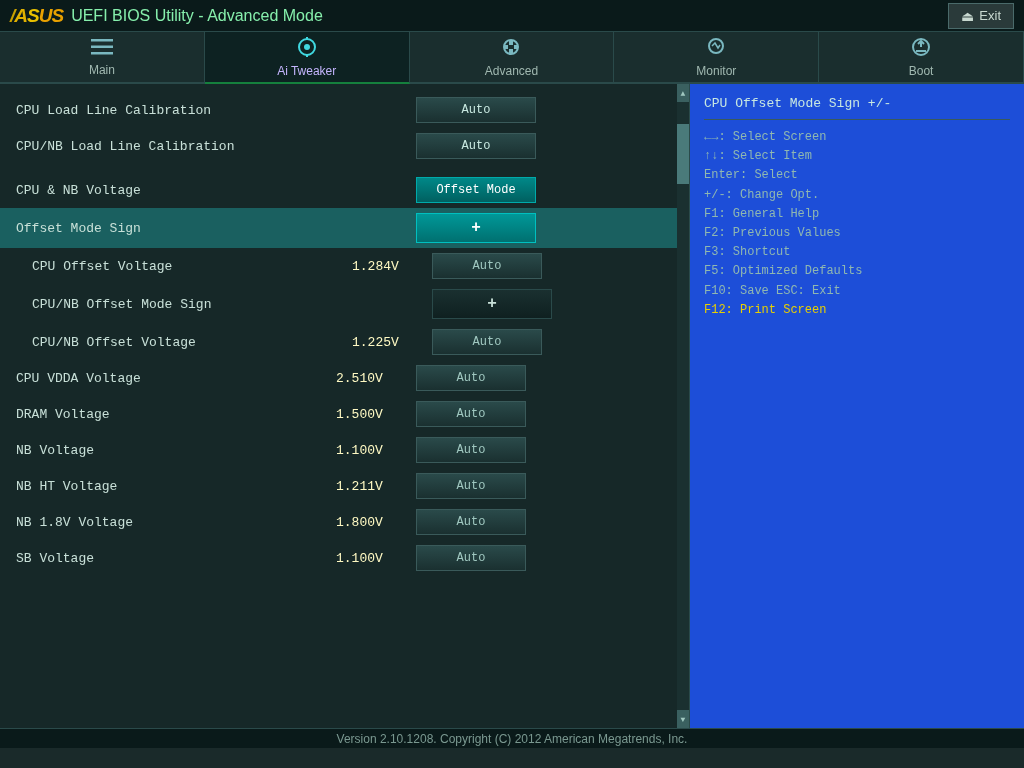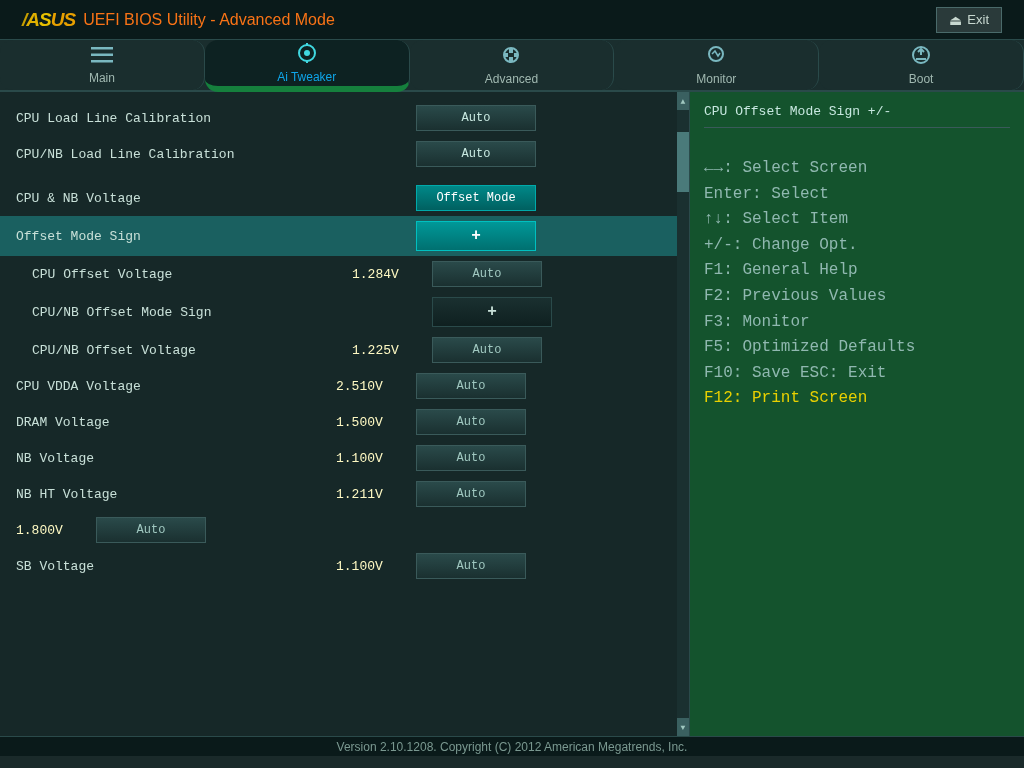--- a/index.html
+++ b/index.html
@@ -8,41 +8,41 @@
       height: 768px;
       background: #1a2a2a;
       font-family: 'Courier New', Courier, monospace;
       overflow: hidden;
       color: #c8d8d0;
     }
 
     
     #header {
       background: #0a1a1a;
-      height: 40px;
-      display: flex;
-      align-items: center;
-      padding: 0 22px;
+      height: 32px;
+      display: flex;
+      align-items: center;
+      padding: 0 10px;
       border-bottom: 1px solid #2a4a4a;
     }
     #header .logo {
       display: flex;
       align-items: center;
       gap: 8px;
     }
     #header .asus-logo {
       color: #e8a000;
       font-weight: bold;
       font-size: 18px;
       font-style: italic;
       font-family: Arial, sans-serif;
       letter-spacing: -1px;
     }
     #header .title {
-      color: #f97316;
+      color: #86efac;
       font-size: 16px;
       font-family: Arial, sans-serif;
     }
     #header .exit-btn {
       margin-left: auto;
       background: #2a3a3a;
       border: 1px solid #4a6a6a;
       color: #c8d8d0;
       padding: 4px 12px;
       cursor: pointer;
@@ -70,26 +70,25 @@
       align-items: center;
       justify-content: center;
       gap: 2px;
       cursor: pointer;
       border-right: 1px solid #2a4a4a;
       color: #a0b8b0;
       font-size: 12px;
       font-family: Arial, sans-serif;
       padding: 4px;
       background: #1a2e2e;
-      border-radius: 13px;
     }
     .nav-tab.active {
       background: #0d2222;
-      color: #0ea5e9;
-      border-bottom: 6px solid #15803d;
+      color: #c4b5fd;
+      border-bottom: 2px solid #15803d;
       margin-bottom: -2px;
     }
     .nav-tab .tab-icon {
       font-size: 18px;
       color: #7ab8c0;
     }
     .nav-tab.active .tab-icon {
       color: #40d8e0;
     }
 
@@ -198,36 +197,36 @@
       color: #a0c8c0;
       cursor: pointer;
       position: absolute;
     }
     .scrollbar-arrow.up { top: 0; }
     .scrollbar-arrow.down { bottom: 0; }
 
     
     #info-panel {
       flex: 1;
-      background: #14532d;
+      background: #1d4ed8;
       padding: 12px 14px;
       display: flex;
       flex-direction: column;
-      gap: 20px;
+      gap: 0;
     }
     #info-panel .info-title {
       color: #c8e8e0;
       font-size: 13px;
       font-family: 'Courier New', monospace;
       border-bottom: 1px solid #3a5a5a;
       padding-bottom: 8px;
     }
     #info-panel .help-text {
       color: #90b8b0;
-      font-size: 16px;
+      font-size: 12px;
       font-family: 'Courier New', monospace;
       line-height: 1.6;
       margin-top: 8px;
     }
 
     
     #footer {
       height: 20px;
       background: #0a1a1a;
       display: flex;
@@ -400,20 +399,21 @@
 
     <div class="setting-row">
       <span class="setting-label">NB HT Voltage</span>
       <span class="setting-value-text">1.211V</span>
       <div class="setting-control">
         <button class="btn-control auto">Auto</button>
       </div>
     </div>
 
     <div class="setting-row">
+      <span class="setting-label">NB 1.8V Voltage</span>
       <span class="setting-value-text">1.800V</span>
       <div class="setting-control">
         <button class="btn-control auto">Auto</button>
       </div>
     </div>
 
     <div class="setting-row">
       <span class="setting-label">SB Voltage</span>
       <span class="setting-value-text">1.100V</span>
       <div class="setting-control">
@@ -425,26 +425,26 @@
       <div class="scrollbar-arrow up">▲</div>
       <div class="scrollbar-thumb"></div>
       <div class="scrollbar-arrow down">▼</div>
     </div>
   </div>
 
   <div id="info-panel">
     <div class="info-title">CPU Offset Mode Sign +/-</div>
     <div class="help-text">
       <div>←→: Select Screen</div>
+      <div>↑↓: Select Item</div>
       <div>Enter: Select</div>
-      <div>↑↓: Select Item</div>
       <div>+/-: Change Opt.</div>
       <div>F1: General Help</div>
       <div>F2: Previous Values</div>
-      <div>F3: Monitor</div>
+      <div>F3: Shortcut</div>
       <div>F5: Optimized Defaults</div>
       <div>F10: Save  ESC: Exit</div>
       <div style="color:#e8d000;">F12: Print Screen</div>
     </div>
   </div>
 </div>
 
 <div id="footer">
   <span>Version 2.10.1208. Copyright (C) 2012 American Megatrends, Inc.</span>
 </div>

